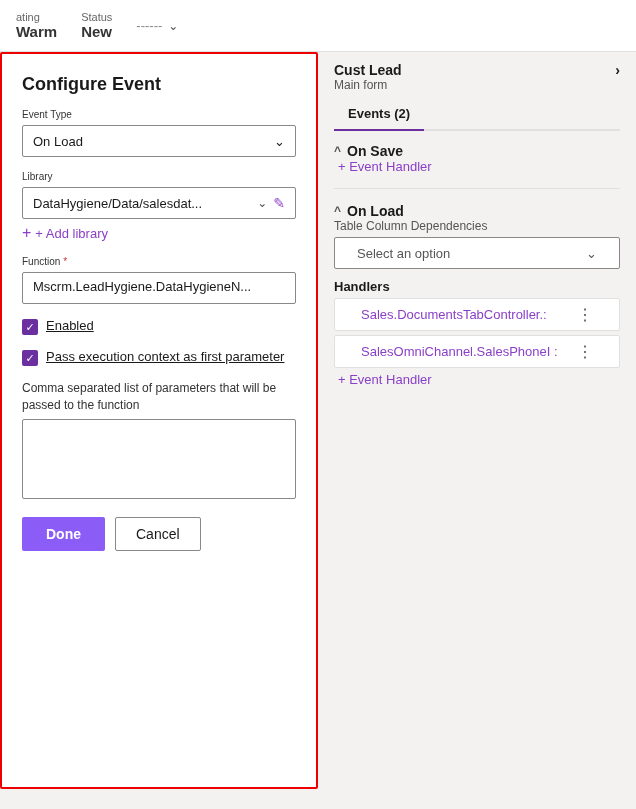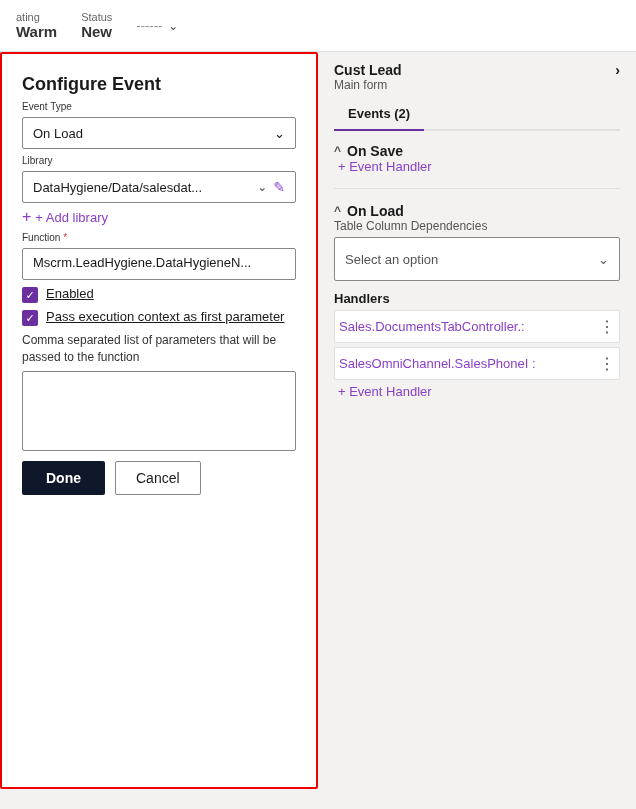--- a/index.html
+++ b/index.html
@@ -48,21 +48,21 @@
 
     
     .left-panel {
       width: 318px;
       background: #fff;
       border: 2px solid #e00;
       border-radius: 2px;
       padding: 20px;
       display: flex;
       flex-direction: column;
-      gap: 6px;
+      gap: 14px;
       overflow-y: auto;
       position: relative;
     }
 
     .configure-title {
       font-size: 18px;
       font-weight: 600;
       color: #1a1a1a;
     }
 
@@ -190,21 +190,21 @@
       padding: 6px;
     }
 
     .button-row {
       display: flex;
       gap: 10px;
       margin-top: 4px;
     }
 
     .btn-done {
-      background: #0f172a;
+      background: #8b5cf6;
       color: #fff;
       border: none;
       border-radius: 2px;
       padding: 8px 24px;
       font-size: 14px;
       font-weight: 600;
       cursor: pointer;
     }
     .btn-cancel {
       background: #fff;
@@ -299,42 +299,42 @@
       color: #555;
       margin-bottom: 4px;
     }
 
     .select-box-right {
       display: flex;
       align-items: center;
       justify-content: space-between;
       border: 1px solid #8a8886;
       border-radius: 2px;
-      padding: 6px 10px;
-      background: #fff;
-      cursor: pointer;
-      height: 44px;
+      padding: 6px 22px;
+      background: #fff;
+      cursor: pointer;
+      height: 32px;
     }
     .select-box-right span {
       font-size: 13px;
       color: #555;
     }
 
     .handlers-label {
       font-size: 13px;
       font-weight: 600;
       color: #1a1a1a;
       margin-bottom: 4px;
     }
 
     .handler-item {
       display: flex;
       align-items: center;
       justify-content: space-between;
-      padding: 6px 4px;
+      padding: 6px 26px;
       background: #fff;
       border: 1px solid #e0e0e0;
       border-radius: 2px;
       margin-bottom: 4px;
       cursor: pointer;
     }
     .handler-name {
       font-size: 13px;
       color: #8a3fc8;
       white-space: nowrap;

